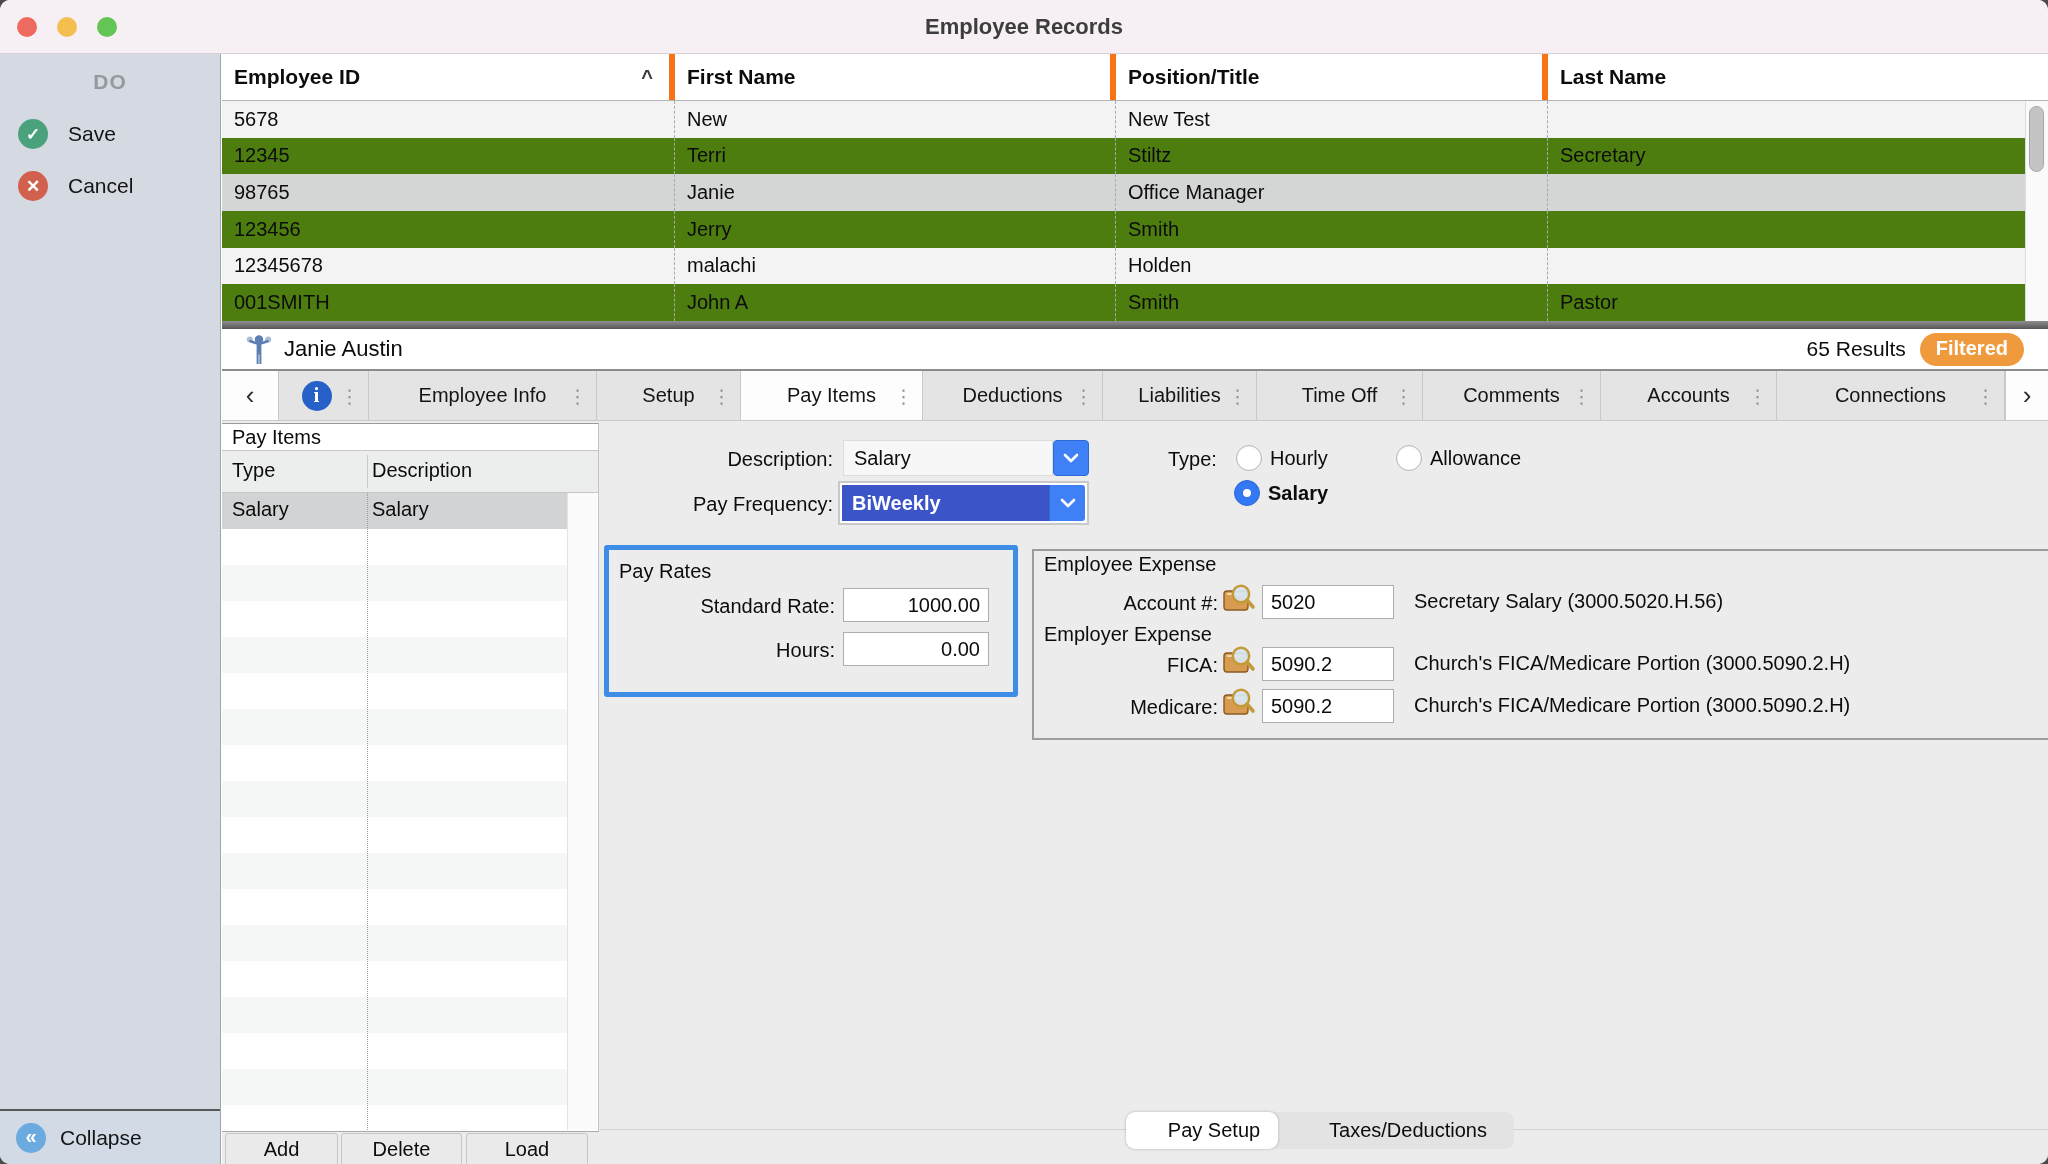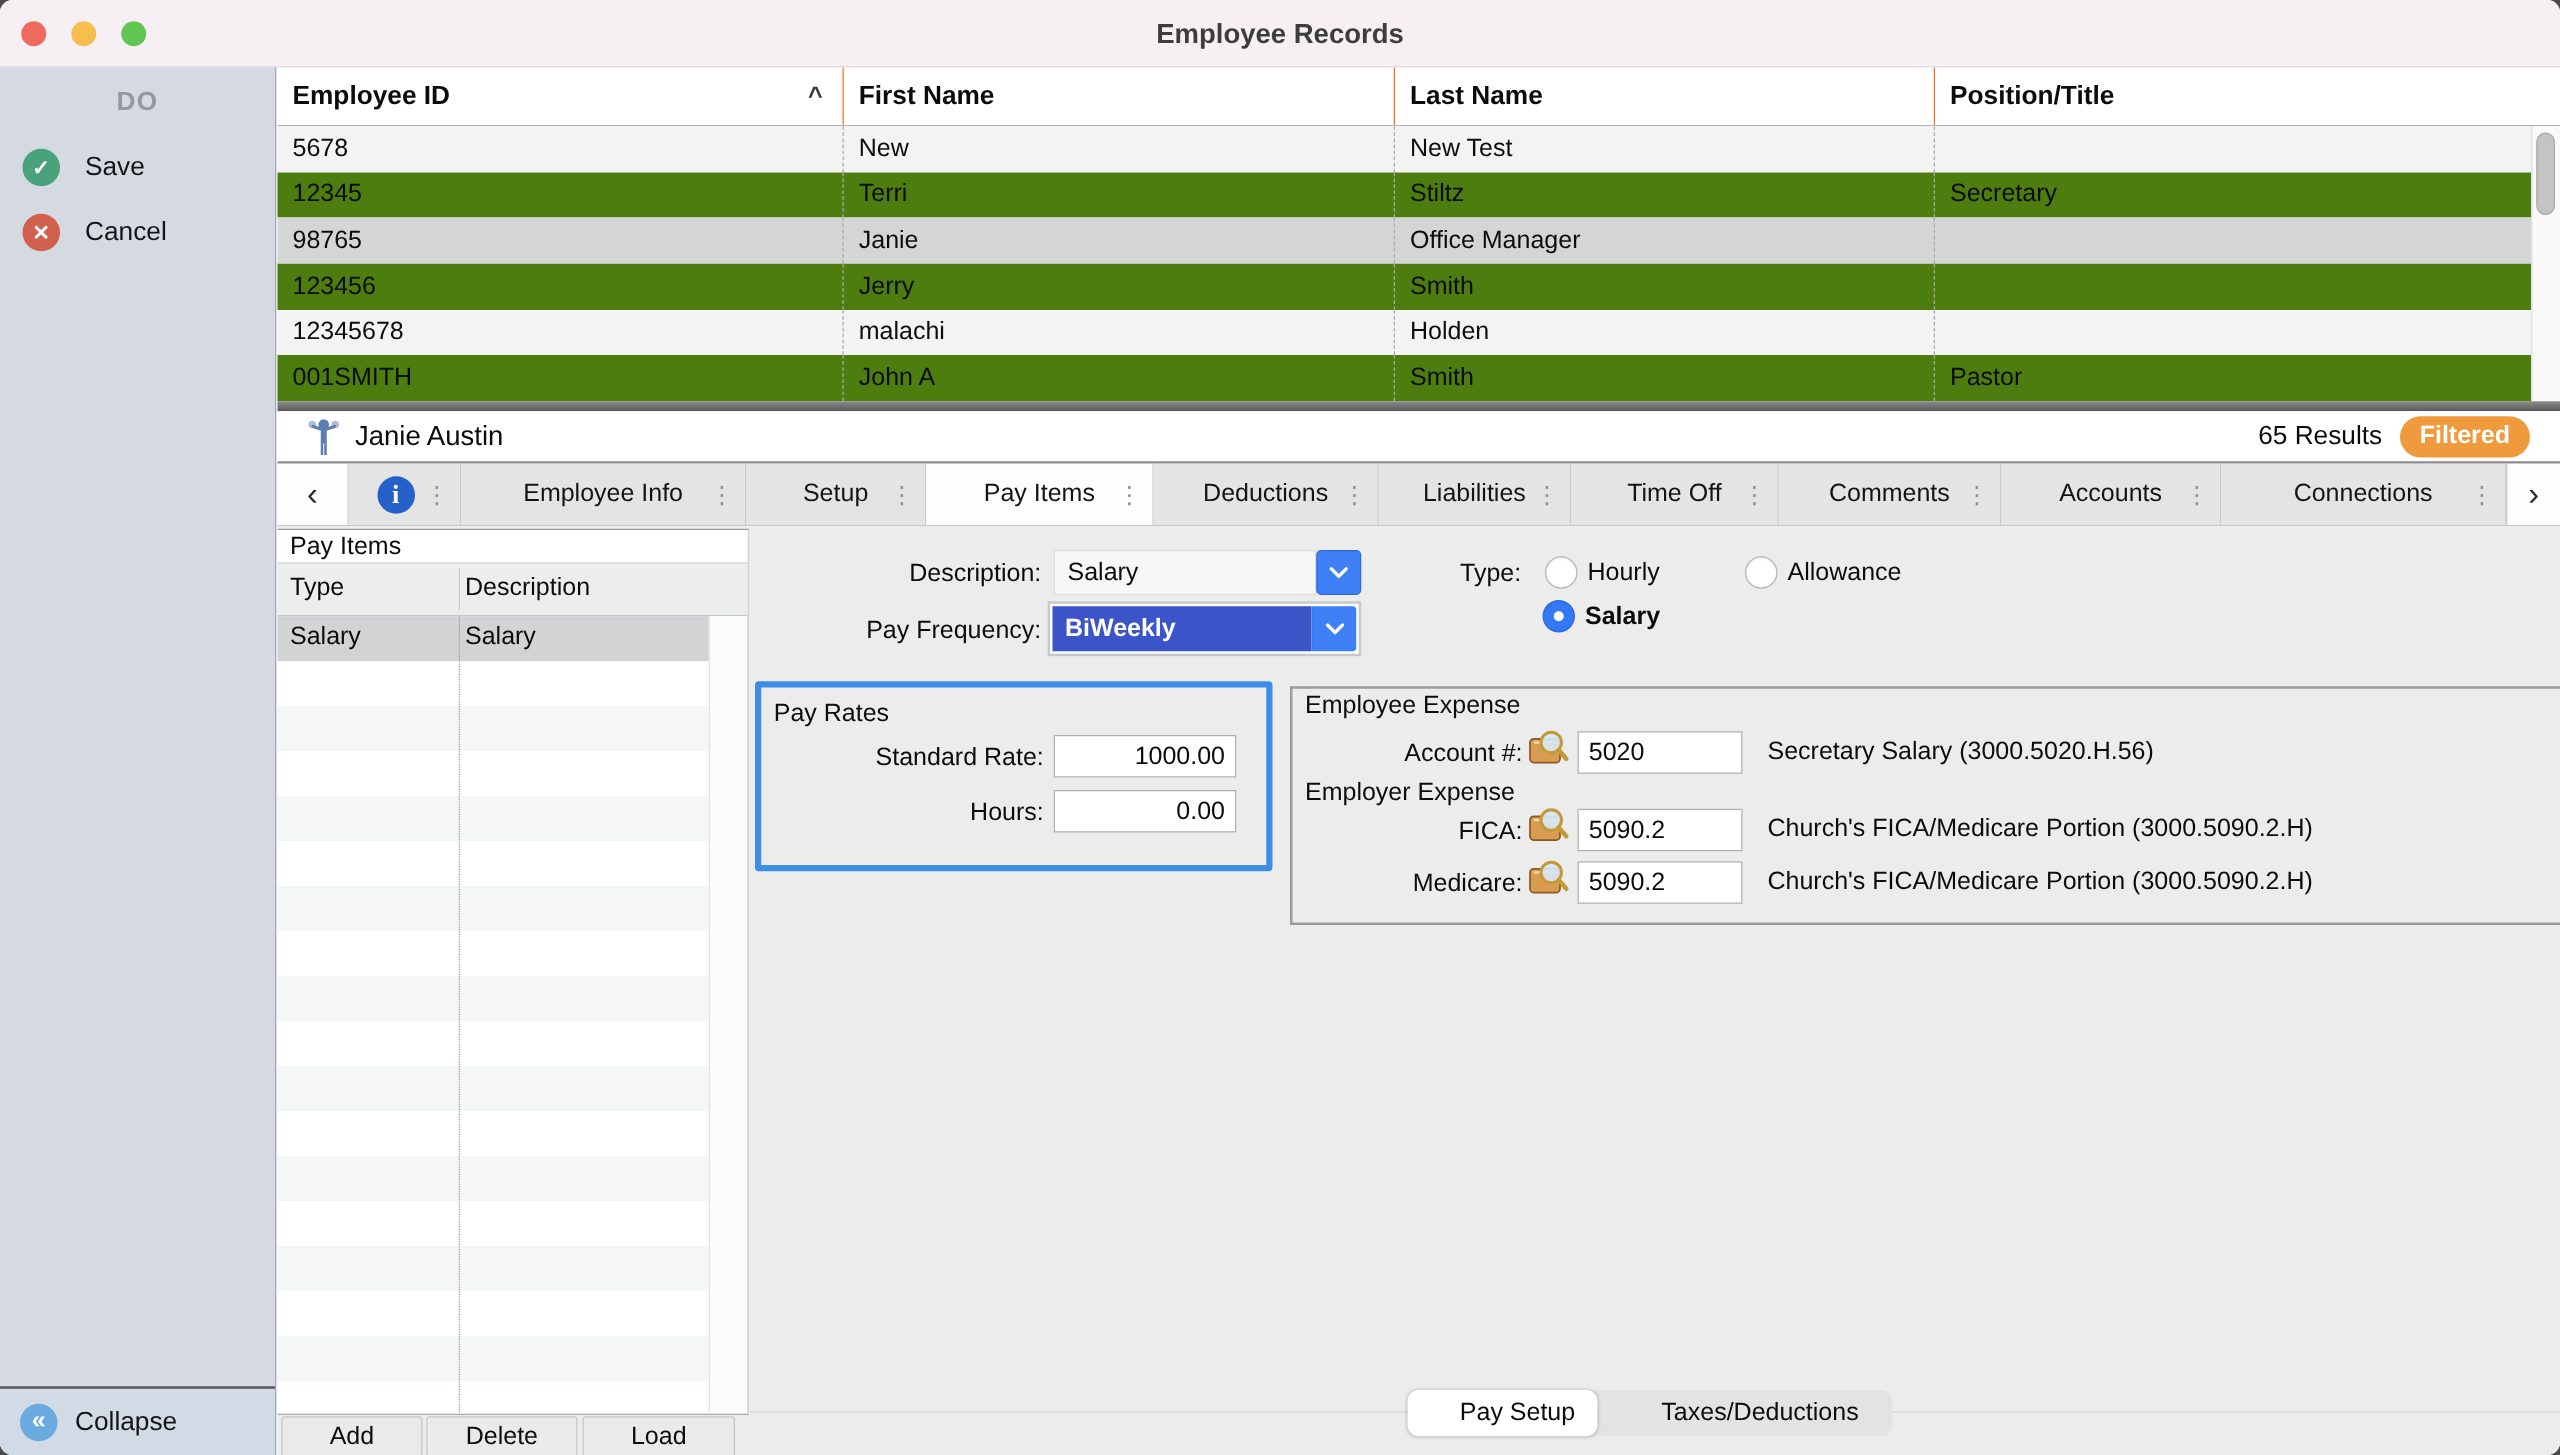--- a/index.html
+++ b/index.html
@@ -25,21 +25,21 @@
   .side-action .lbl { margin-left:20px; font-size:21px; color:#141414; }
   .collapse-bar { position:absolute; left:0; bottom:0; width:100%; height:55px; border-top:2px solid #585858; background:#d2dae6; display:flex; align-items:center; padding-left:16px; }
   .collapse-circle { width:30px; height:30px; border-radius:50%; background:#6aaade; color:#fff; font-size:20px; font-weight:bold; display:flex; align-items:center; justify-content:center; padding-bottom:3px; }
   .collapse-bar .lbl { margin-left:14px; font-size:21px; color:#141414; }
 
   
   .main { position:absolute; left:222px; top:54px; width:1826px; bottom:0; }
 
   
   .etable-header { position:absolute; left:0; top:0; width:1826px; height:47px; background:#fff; border-bottom:1px solid #b3b3b3; display:flex; }
-  .eth { height:100%; display:flex; align-items:center; padding-left:12px; font-size:21px; font-weight:bold; color:#0c0c0c; border-right:1px solid #f97316; }
+  .eth { height:100%; display:flex; align-items:center; padding-left:12px; font-size:21px; font-weight:bold; color:#0c0c0c; border-right:6px solid #f97316; }
   .eth:nth-child(1){ width:453px; } .eth:nth-child(2){ width:441px; } .eth:nth-child(3){ width:432px; } .eth:nth-child(4){ width:477px; border-right:none; }
   .eth .sort { margin-left:auto; margin-right:16px; font-size:20px; font-weight:bold; color:#3a3a3a; }
   .eth-scroll { width:23px; }
   .etable-body { position:absolute; left:0; top:47px; width:1803px; height:220px; display:grid; grid-template-rows:repeat(6,1fr); }
   .etr { display:flex; background:#4d7c0f; cursor:default; }
   .etr.stripe { background:#f3f3f4; }
   .etr.selected { background:#d4d5d5; }
   .etd { display:flex; align-items:center; padding-left:12px; font-size:20px; color:#0c0c0c; border-right:1px dashed #a9a9a9; }
   .etd:nth-child(1){ width:453px; } .etd:nth-child(2){ width:441px; } .etd:nth-child(3){ width:432px; } .etd:nth-child(4){ width:477px; border-right:none;text-align:center; }
   .vscroll { position:absolute; right:0; top:47px; width:23px; height:220px; background:#fafafa; border-left:1px solid #dcdcdc; }
@@ -145,24 +145,24 @@
 
     <div class="etable-header">
       <div class="eth">
         <span>Employee ID</span>
         <span class="sort">^</span>
       </div>
       <div class="eth">
         <span>First Name</span>
       </div>
       <div class="eth">
+        <span>Position/Title</span>
+      </div>
+      <div class="eth">
         <span>Last Name</span>
-      </div>
-      <div class="eth">
-        <span>Position/Title</span>
       </div>
       <div class="eth-scroll"></div>
     </div>
 
     <div class="etable-body">
       <div class="etr stripe">
         <div class="etd">5678</div>
         <div class="etd">New</div>
         <div class="etd">New Test</div>
         <div class="etd"></div>

